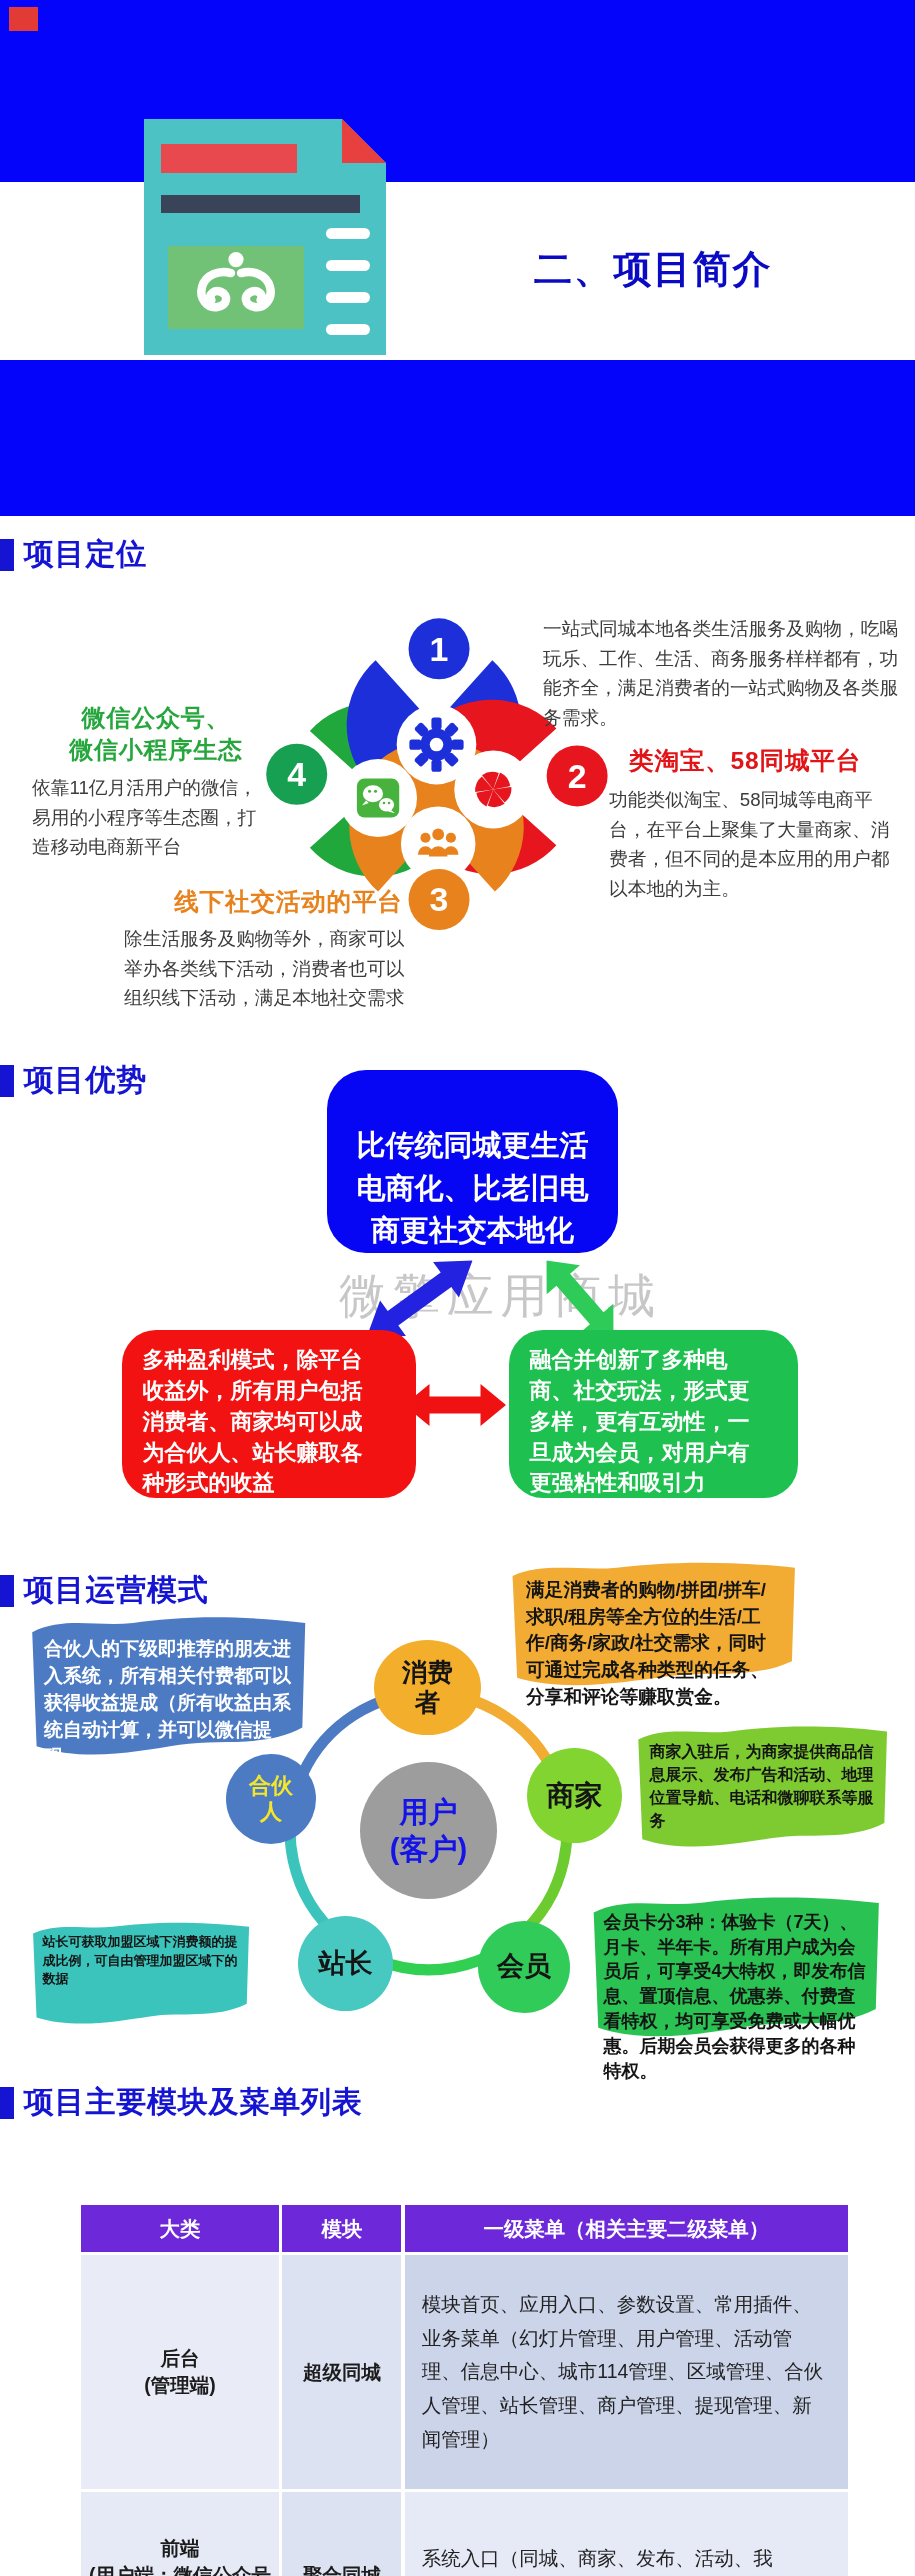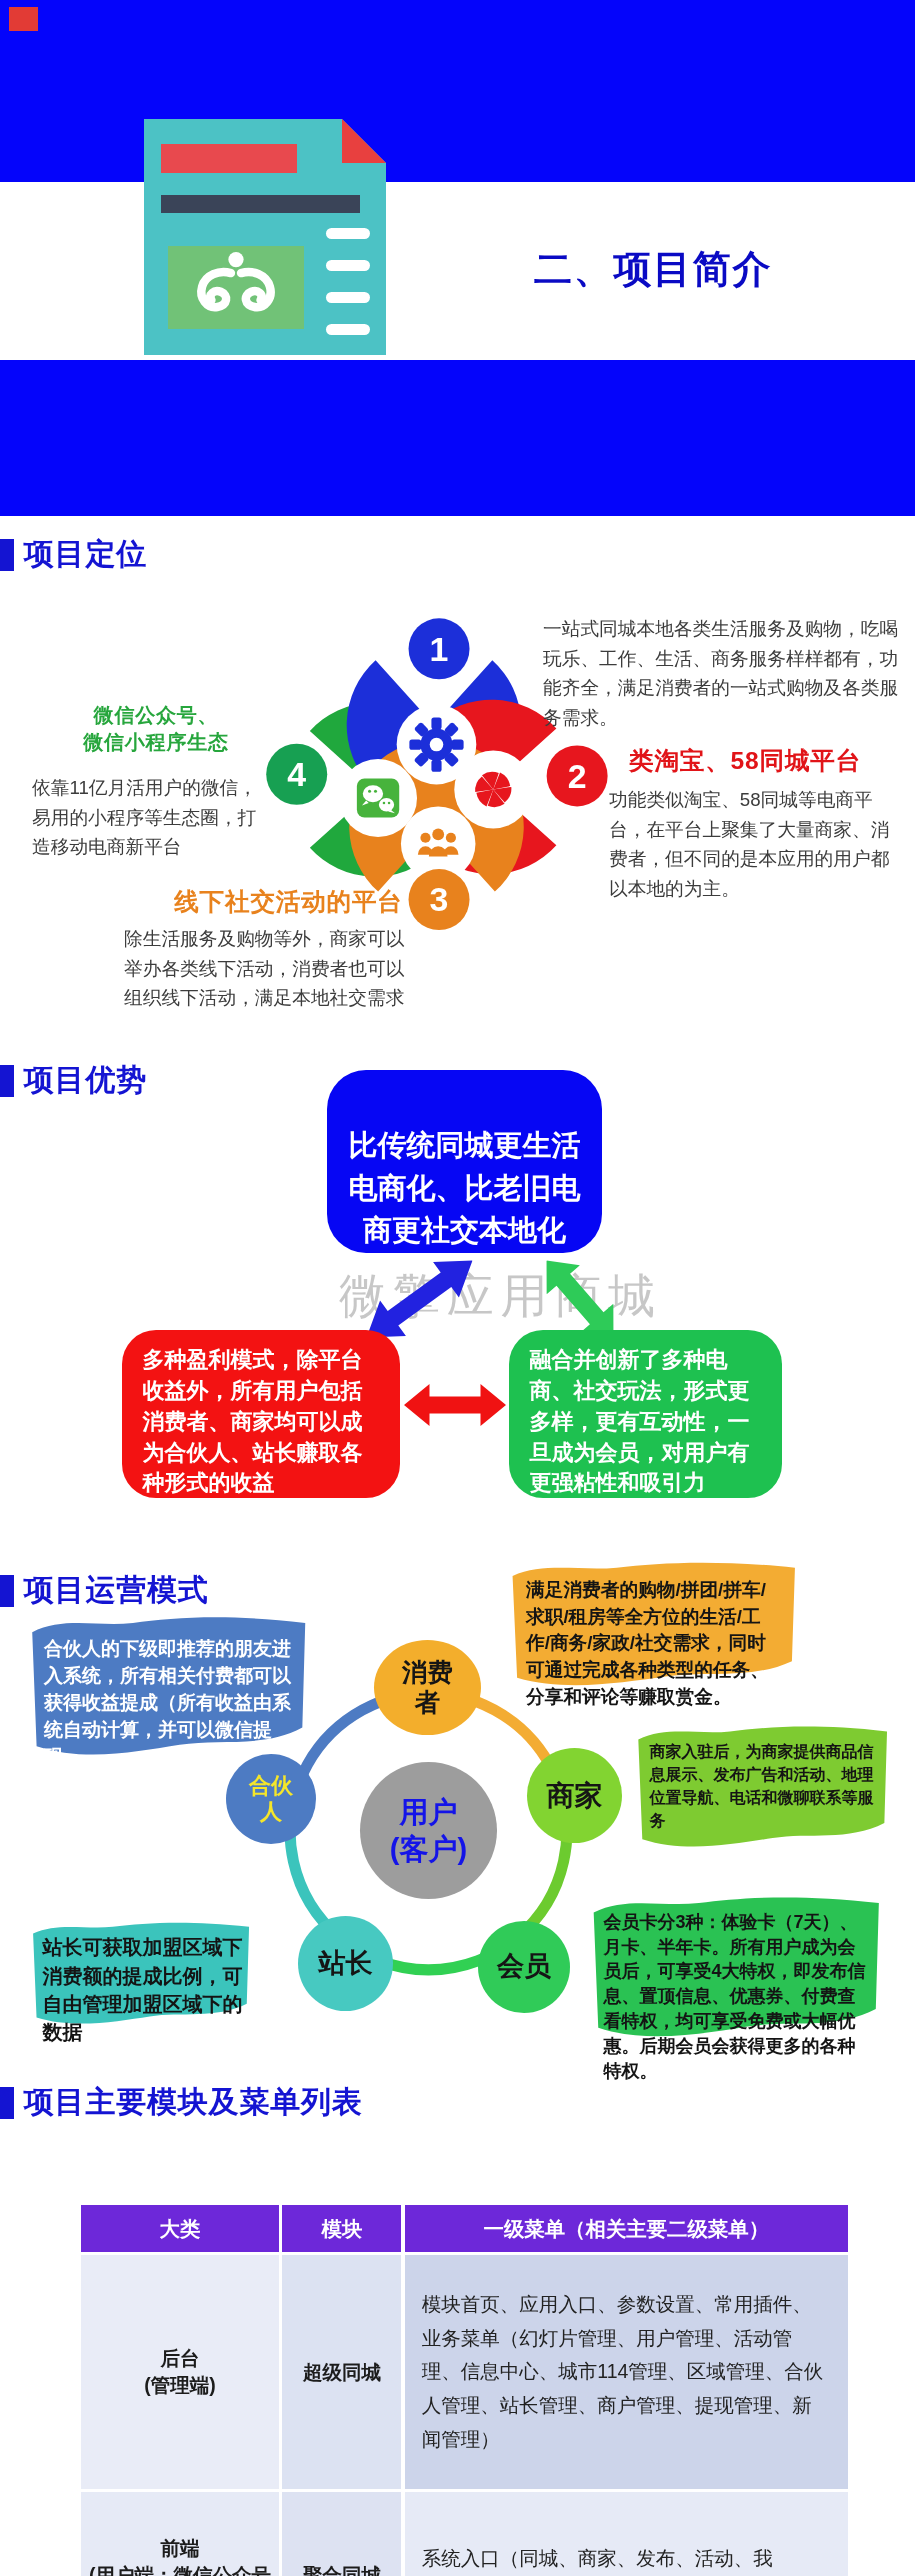--- a/index.html
+++ b/index.html
@@ -24,21 +24,21 @@
               font-size:38px;font-weight:bold;color:#0a0ac4;letter-spacing:1.7px;}
   
   .sec-head{position:absolute;left:0;display:flex;align-items:center;}
   .hmark{display:inline-block;width:13.6px;height:32px;background:#1414d2;margin-right:10.2px;}
   .htext{font-size:30px;font-weight:bold;color:#1414d2;letter-spacing:0.8px;}
   
   .s1-title{position:absolute;font-weight:bold;letter-spacing:0.8px;}
   .s1-desc{position:absolute;font-size:18.7px;color:#3c3c3c;line-height:1.58;}
   .pre{white-space:pre-line;}
   
-  .round-box{position:absolute;border-radius:34px;color:#ffffff;font-weight:bold;}
+  .round-box{position:absolute;border-radius:34px;color:#ffffff;font-weight:bold;padding-left:16px;}
   .blue-box{left:327px;top:1070px;width:275px;height:183px;background:#0606f4;border-radius:39px;}
   .blue-box .t{position:absolute;left:0;top:54px;width:100%;text-align:center;
                font-size:29px;line-height:1.47;}
   .red-box{left:122px;top:1330px;width:278px;height:168px;background:#f31212;}
   .green-box{left:509px;top:1330px;width:273px;height:168px;background:#1ec150;}
   .adv-text{position:absolute;left:20.4px;top:15.3px;width:241px;font-size:22px;line-height:1.4;}
   .watermark{position:absolute;left:297px;top:1265px;width:407px;text-align:center;
              font-size:47px;color:#a3a3a3;opacity:.6;letter-spacing:6.8px;}
   .dblarrow{position:absolute;}
   
@@ -161,21 +161,21 @@
     <text x="431" y="226" font-size="40" font-weight="bold" fill="#fff" text-anchor="middle">2</text>
     <text x="268" y="372" font-size="40" font-weight="bold" fill="#fff" text-anchor="middle">3</text>
     <text x="100" y="224" font-size="40" font-weight="bold" fill="#fff" text-anchor="middle">4</text>
   </svg>
 
   <div class="s1-desc" style="left:543px;top:614px;width:370px">一站式同城本地各类生活服务及购物，吃喝玩乐、工作、生活、商务服务样样都有，功能齐全，满足消费者的一站式购物及各类服务需求。</div>
 
   <div class="s1-title" style="left:629px;top:744px;width:288px;font-size:24.6px;color:#e11418">类淘宝、58同城平台</div>
   <div class="s1-desc" style="left:609px;top:785px;width:297px">功能类似淘宝、58同城等电商平台，在平台上聚集了大量商家、消费者，但不同的是本应用的用户都以本地的为主。</div>
 
-  <div class="s1-title pre" style="left:49px;top:702px;width:214px;font-size:20px;color:#27a63d;text-align:center;line-height:1.35">微信公众号、
+  <div class="s1-title pre" style="left:49px;top:702px;width:214px;font-size:24px;color:#27a63d;text-align:center;line-height:1.35">微信公众号、
 微信小程序生态</div>
   <div class="s1-desc" style="left:32px;top:773px;width:237px">依靠11亿月活用户的微信，易用的小程序等生态圈，打造移动电商新平台</div>
 
   <div class="s1-title" style="left:168px;top:885px;width:241px;font-size:24.6px;color:#e8821d;text-align:center">线下社交活动的平台</div>
   <div class="s1-desc" style="left:124px;top:924px;width:295px">除生活服务及购物等外，商家可以举办各类线下活动，消费者也可以组织线下活动，满足本地社交需求</div>
 
   <div class="sec-head" style="top:1060px">
     <span class="hmark"></span>
     <span class="htext">项目优势</span>
   </div>
@@ -245,21 +245,21 @@
     <svg viewBox="0 0 200 120" preserveAspectRatio="none">
       <path d="M7,16 C28,4 52,12 76,9 C104,5 140,2 194,9 L192,88 C165,104 135,96 108,101 C80,106 42,114 10,102 Z" fill="#2ac253"></path>
     </svg>
     <div class="ftext" style="left:20.4px;top:18.7px;width:268px;font-size:18px;color:#141414;line-height:1.38">会员卡分3种：体验卡（7天）、月卡、半年卡。所有用户成为会员后，可享受4大特权，即发布信息、置顶信息、优惠券、付费查看特权，均可享受免费或大幅优惠。后期会员会获得更多的各种特权。</div>
   </div>
 
   <div class="flag" style="left:25.4px;top:1918px;width:231px;height:117px">
     <svg viewBox="0 0 200 120" preserveAspectRatio="none">
       <path d="M7,16 C28,4 52,12 76,9 C104,5 140,2 194,9 L192,88 C165,104 135,96 108,101 C80,106 42,114 10,102 Z" fill="#3bc4bc"></path>
     </svg>
-    <div class="ftext" style="left:17px;top:15.3px;width:200px;font-size:20px;color:#141414">站长可获取加盟区域下消费额的提成比例，可自由管理加盟区域下的数据</div>
+    <div class="ftext" style="left:17px;top:15.3px;width:200px;font-size:13px;color:#141414">站长可获取加盟区域下消费额的提成比例，可自由管理加盟区域下的数据</div>
   </div>
 
   <div class="node pre" style="left:360px;top:1762px;width:137px;height:137px;background:#9d9d9d;color:#1414e8;font-size:29px;line-height:1.25">用户
 (客户)</div>
   <div class="node pre" style="left:374px;top:1640px;width:107px;height:95px;background:#f3ae2c;font-size:25.4px">消费
 者</div>
   <div class="node" style="left:527px;top:1748px;width:95px;height:95px;background:#82d431;font-size:28px">商家</div>
   <div class="node" style="left:478px;top:1921px;width:92px;height:92px;background:#30cb58;font-size:27px">会员</div>
   <div class="node" style="left:298px;top:1916px;width:95px;height:95px;background:#47c9c1;font-size:27px">站长</div>
   <div class="node pre" style="left:226px;top:1754px;width:90px;height:90px;background:#4d7bc3;color:#f5e62a;font-size:22px">合伙

